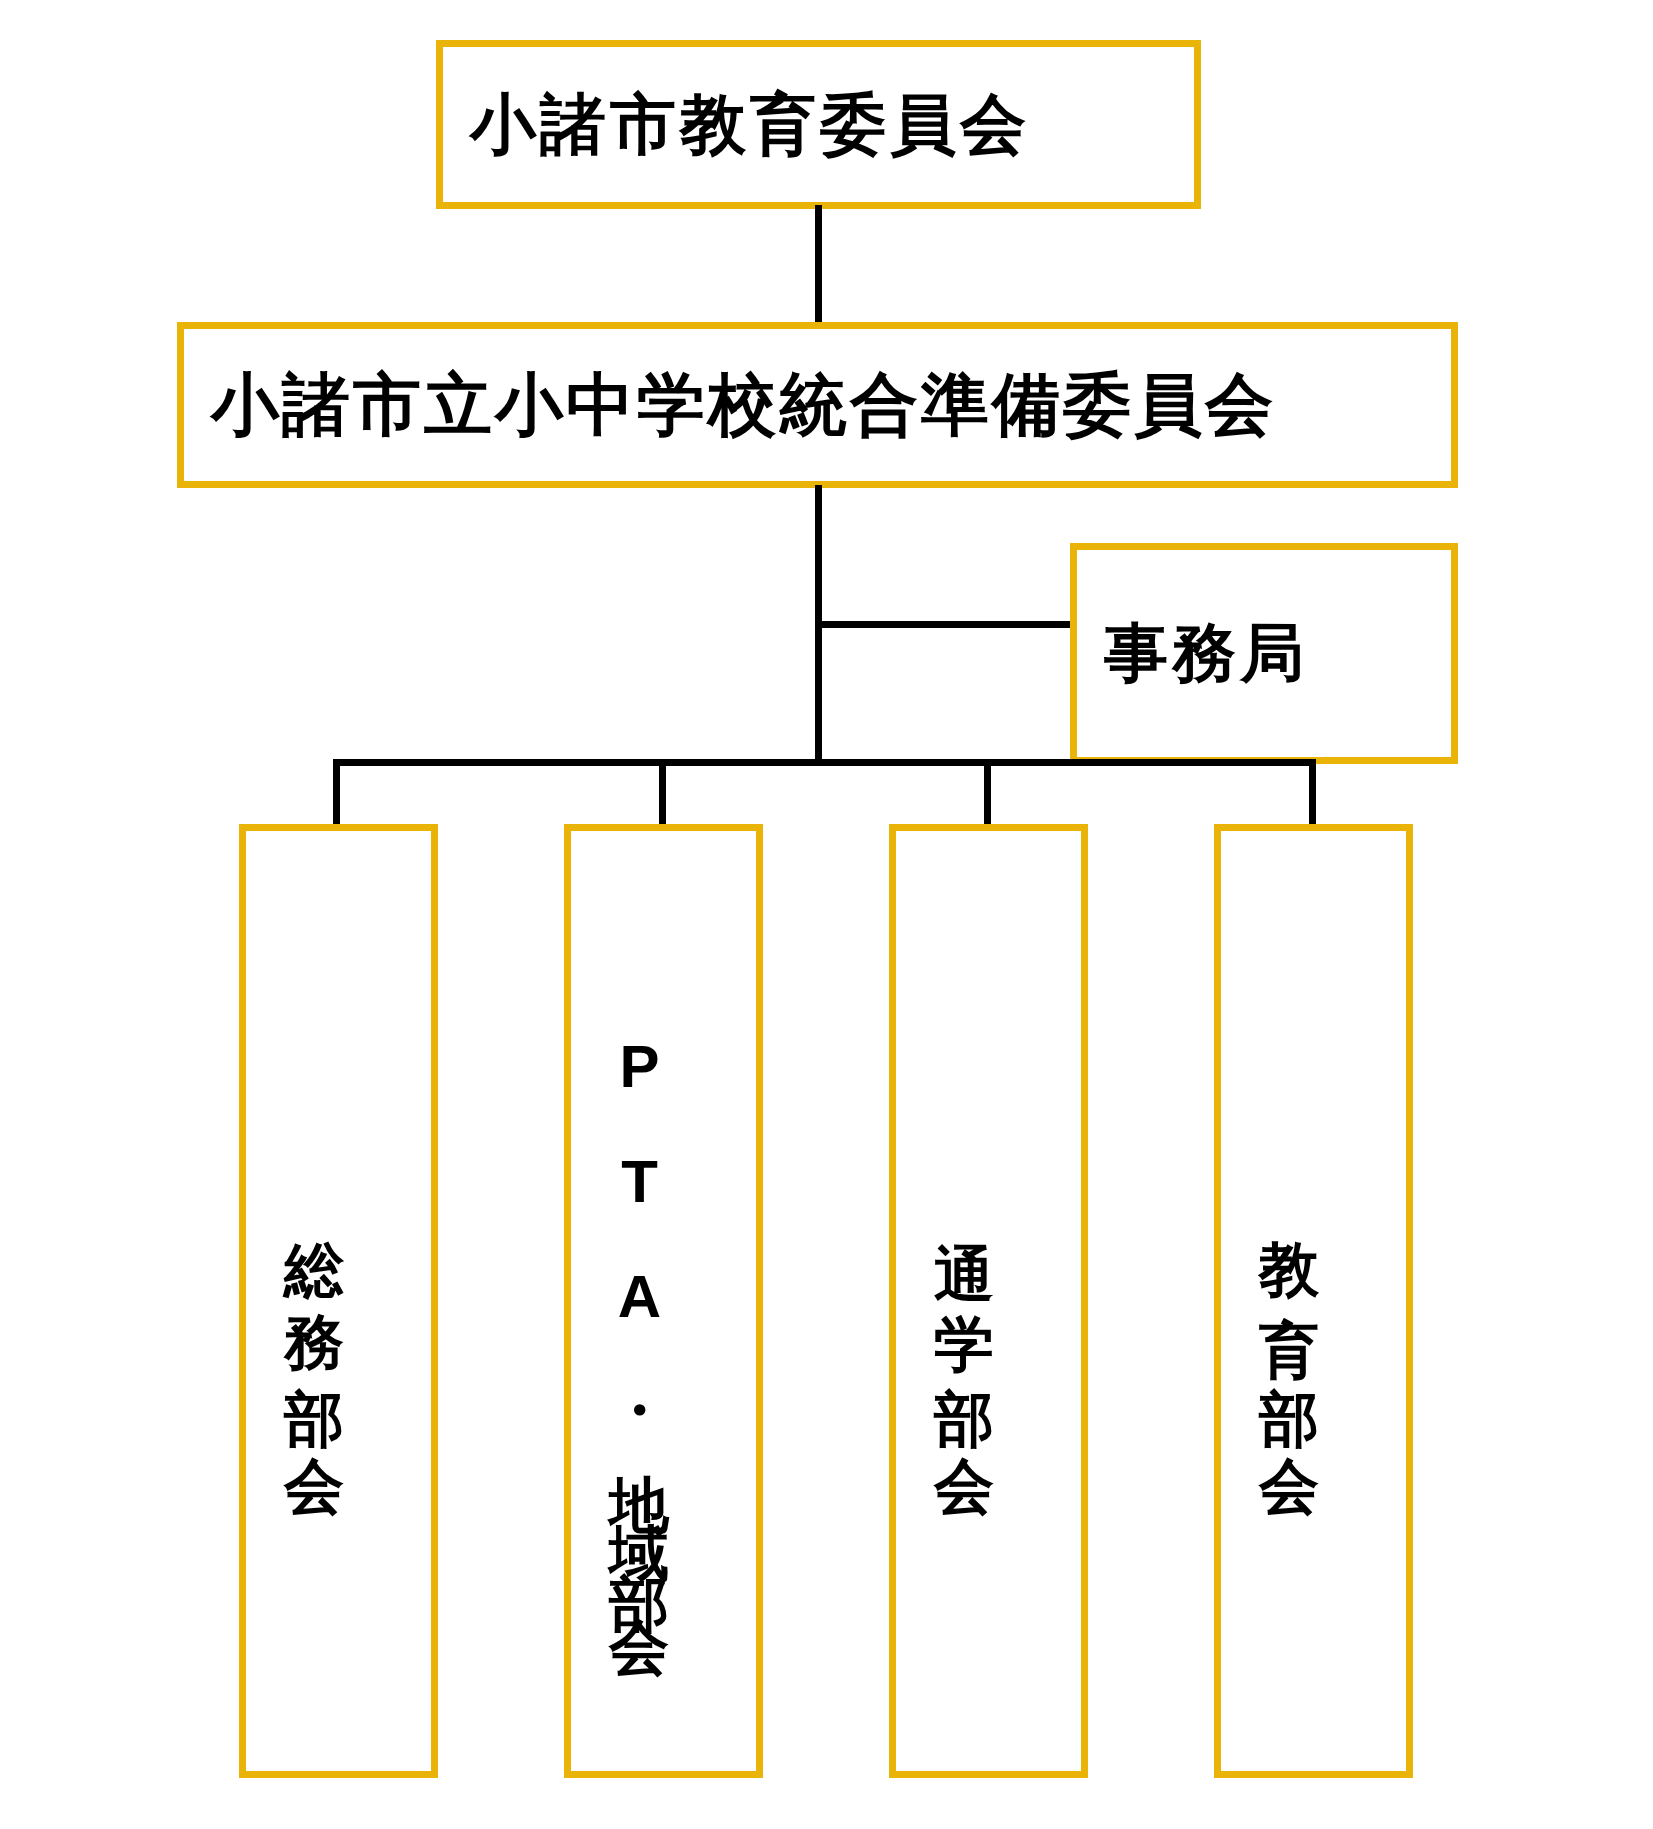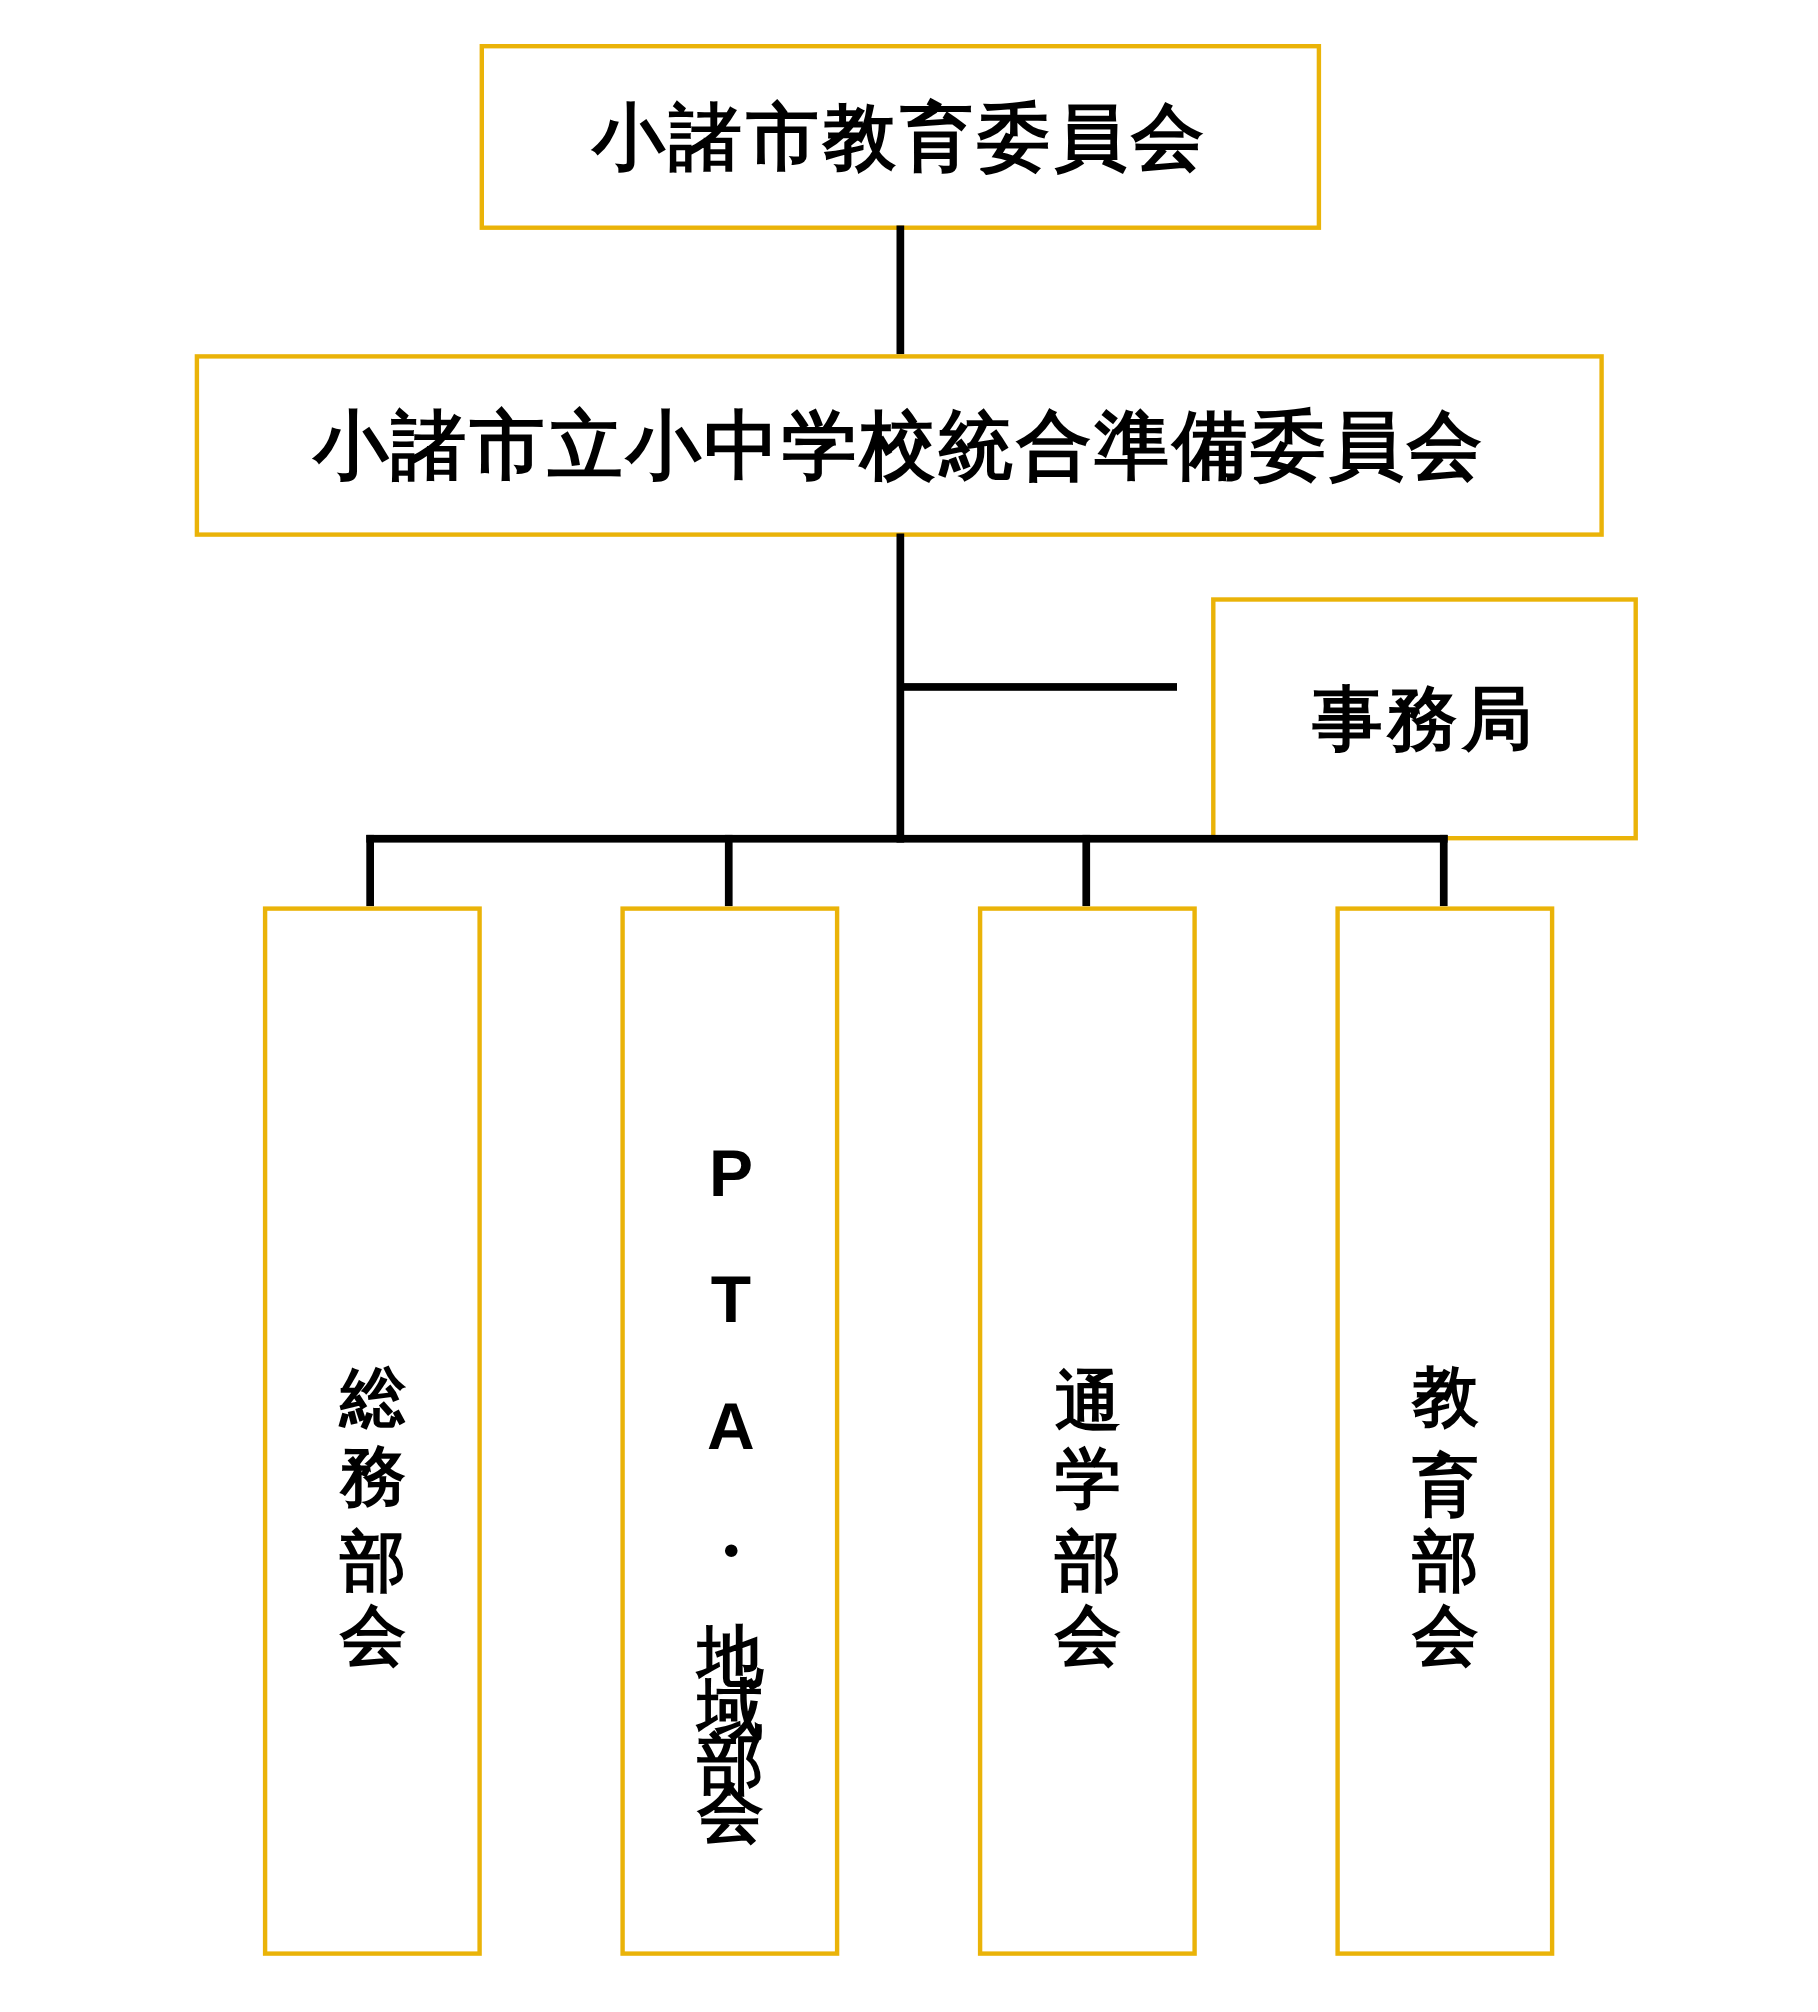--- a/index.html
+++ b/index.html
@@ -11,43 +11,44 @@
   .canvas {
     position: relative;
     width: 1653px;
     height: 1829px;
     background: #ffffff;
     overflow: hidden;
   }
   .box {
     position: absolute;
     box-sizing: border-box;
-    border: 4px solid #eab308;
+    border: 7px solid #eab308;
     background: #ffffff;
     display: flex;
     align-items: center;
-    justify-content: center;
+    justify-content: flex-start;
+    padding-left: 27px;
   }
   .box-label {
     font-weight: 700;
     color: #000000;
     white-space: nowrap;
   }
   .line {
     position: absolute;
     background: #000000;
   }
   
   .box-root       { left: 436px;  top: 40px;  width: 765px;  height: 169px; }
   .box-root .box-label      { font-size: 66px; letter-spacing: 4px; }
   
   .box-committee  { left: 177px;  top: 322px; width: 1281px; height: 166px; }
   .box-committee .box-label { font-size: 68px; letter-spacing: 3px; }
   
-  .box-secretariat{ left: 1070px; top: 543px; width: 388px;  height: 221px; margin-left: 31px; }
+  .box-secretariat{ left: 1070px; top: 543px; width: 388px;  height: 221px; }
   .box-secretariat .box-label { font-size: 64px; letter-spacing: 4px; }
   
   .vline-root         { left: 815px; top: 205px; width: 7px;   height: 120px; }
   .vline-main         { left: 815px; top: 485px; width: 7px;   height: 281px; }
   .hline-secretariat  { left: 820px; top: 621px; width: 250px; height: 7px;  }
   .hline-distribution { left: 333px; top: 759px; width: 983px; height: 7px;  }
   .stub               { top: 759px;  width: 7px; height: 65px; }
   .stub-1 { left: 333px; }
   .stub-2 { left: 659px; }
   .stub-3 { left: 984px; }

